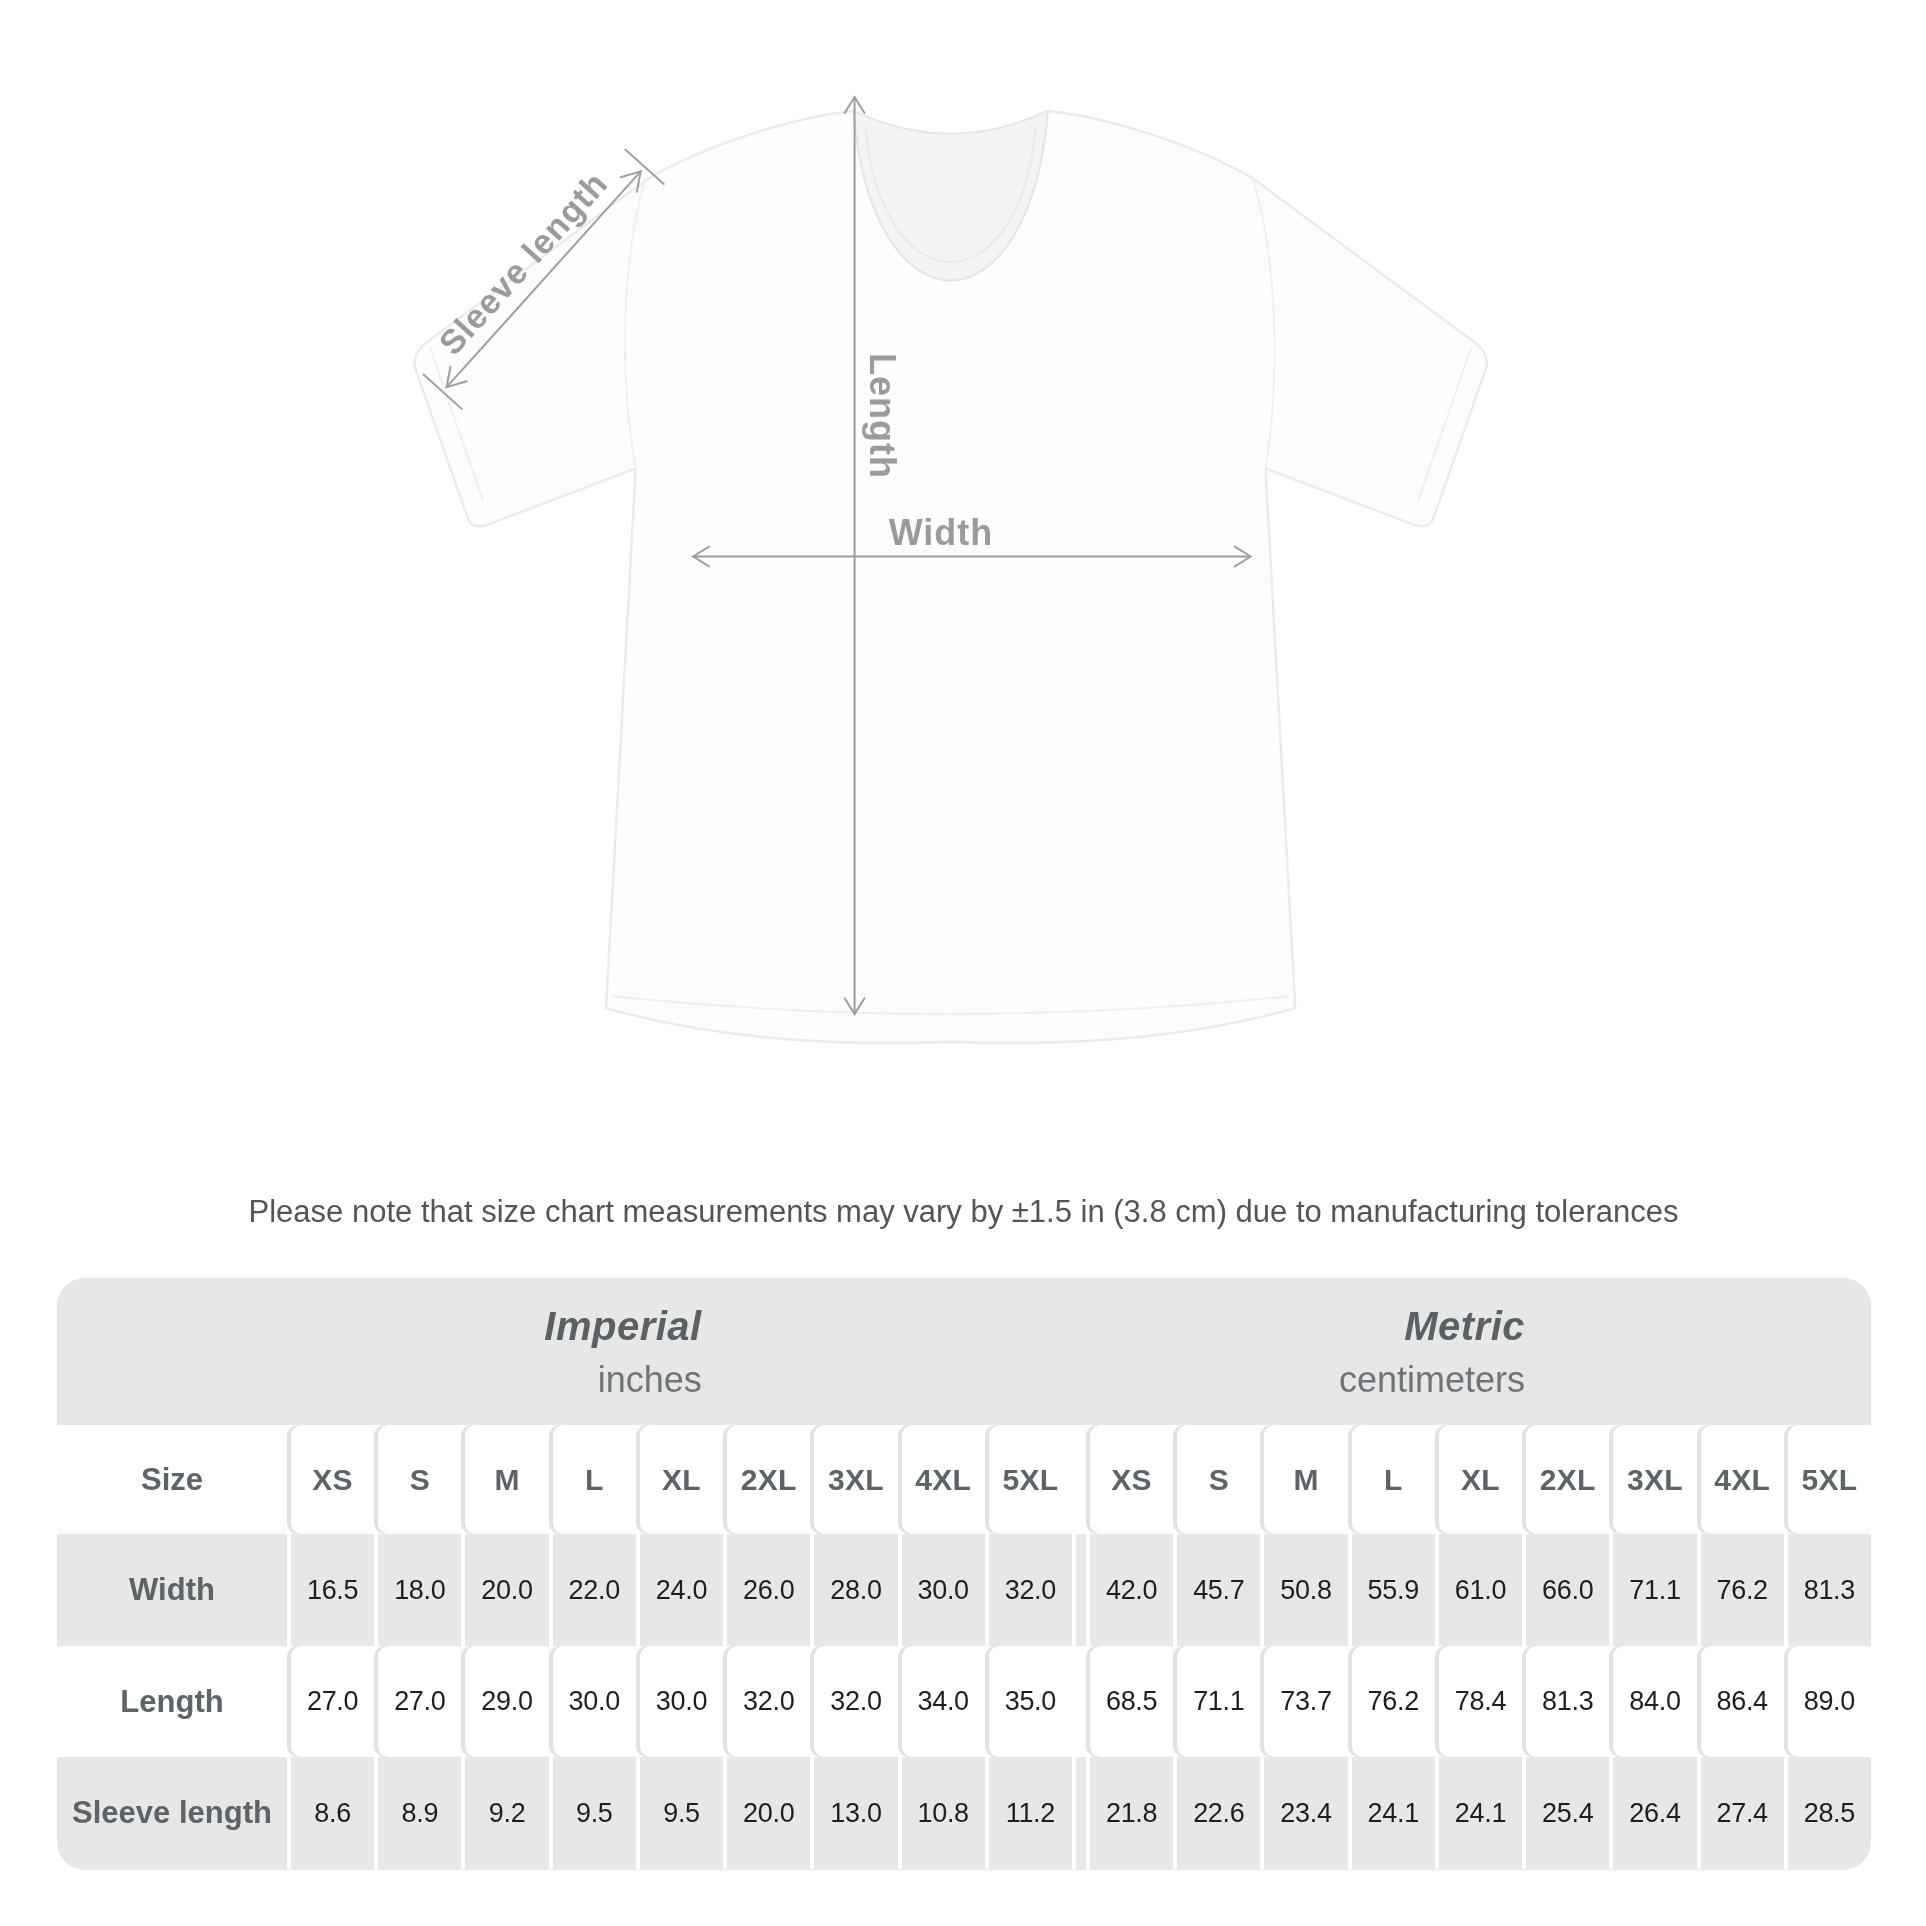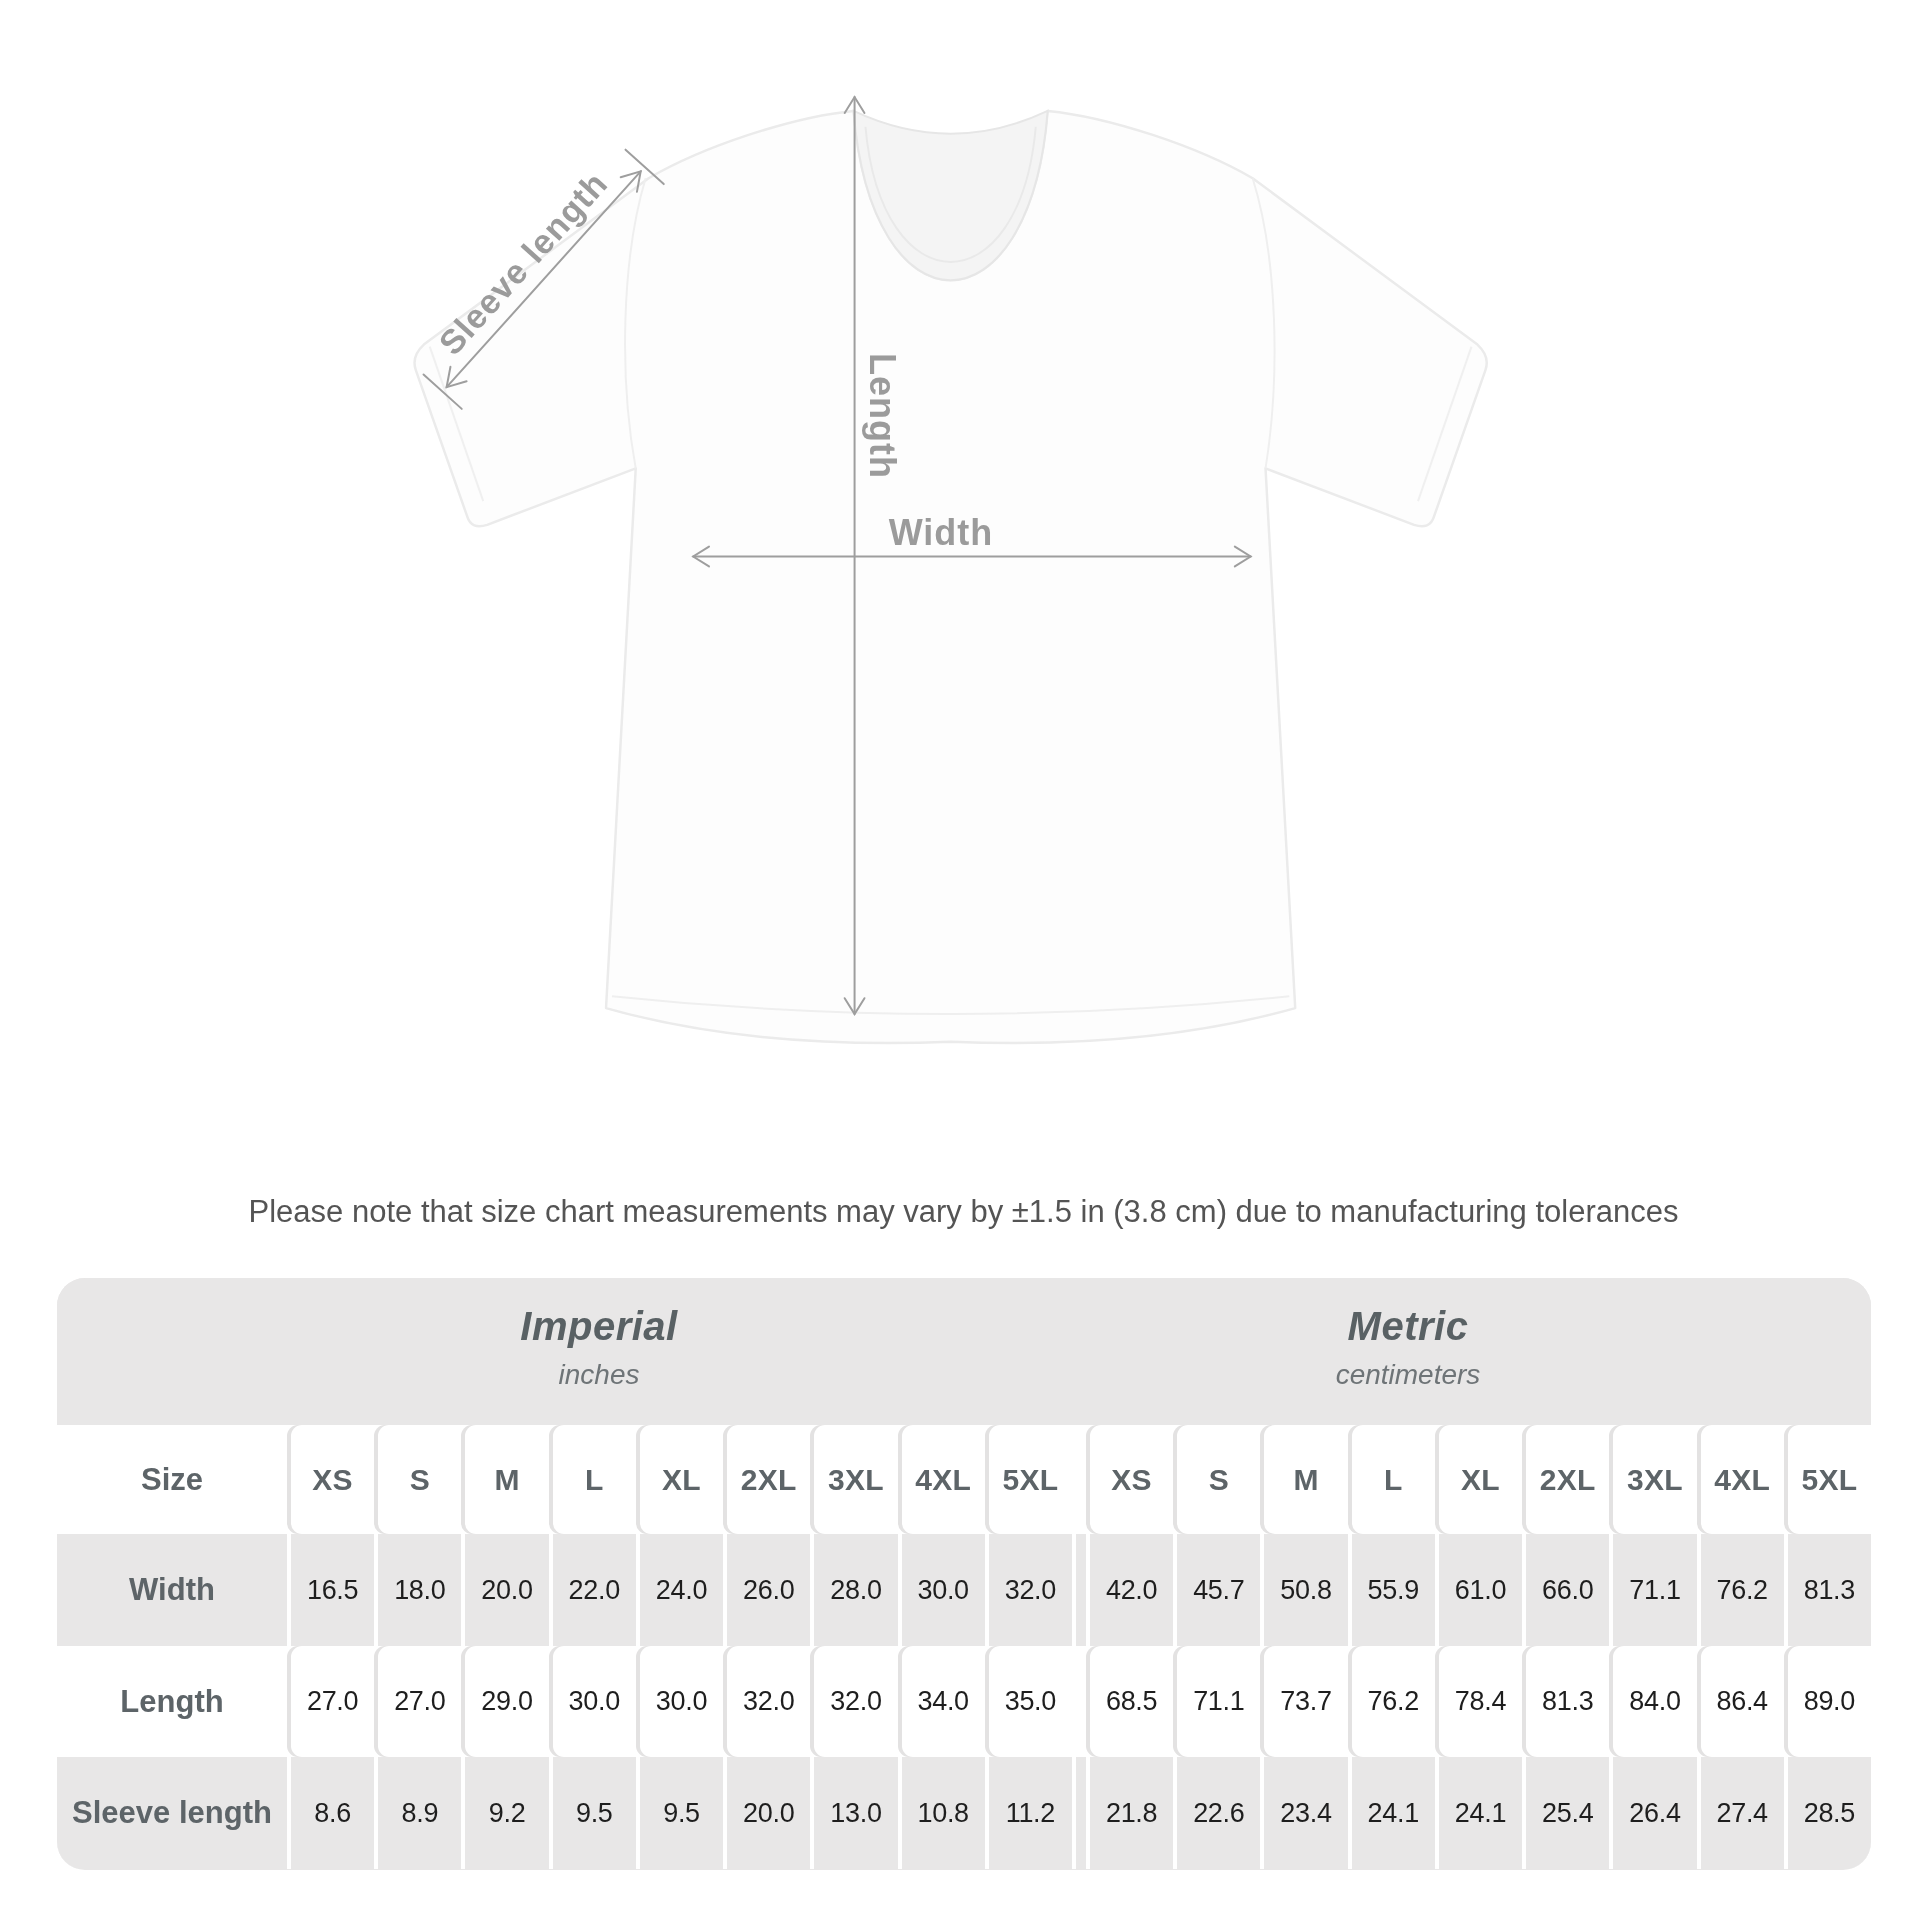--- a/index.html
+++ b/index.html
@@ -24,25 +24,25 @@
   .subtitle{
     position:absolute;left:0;top:1194px;width:100%;margin:0;text-align:center;
     font-size:31px;color:#545454;
   }
   
   .size-table{
     position:absolute;left:57px;top:1278px;width:1814px;height:592px;
     background:#e8e7e7;border-radius:28px;overflow:hidden;
   }
   .band{position:relative;height:147px;background:#e8e7e7;}
-  .group{position:absolute;top:26px;transform:translateX(-50%);text-align:center;}
+  .group{position:absolute;top:26px;transform:translateX(-50%);text-align:right;margin-left:24px;}
   .g-imperial{left:542px;}
   .g-metric{left:1351px;}
   .g-title{font-size:40px;font-weight:bold;font-style:italic;color:#596164;letter-spacing:0.5px;}
-  .g-sub{font-size:28px;font-style:italic;color:#6e7477;margin-top:10px;}
+  .g-sub{font-size:36px;color:#6e7477;margin-top:10px;}
   .grid{
     display:grid;grid-template-columns:230px repeat(9,1fr) 10px repeat(9,1fr);
     column-gap:4px;background:#ffffff;
   }
   .cell{display:flex;align-items:center;justify-content:center;background:#ffffff;}
   .r0{height:109px;} .r1{height:112px;} .r2{height:111px;} .r3{height:112px;}
   .r1,.r3{background:#e8e7e7;}
   .r0.hair,.r2.hair{box-shadow:-4px 0 0 0 #e3e2e2;border-radius:11px;}
   .lab{font-weight:bold;color:#5d6468;font-size:31px;}
   .head{font-weight:bold;color:#5d6468;font-size:30px;letter-spacing:0.3px;}

